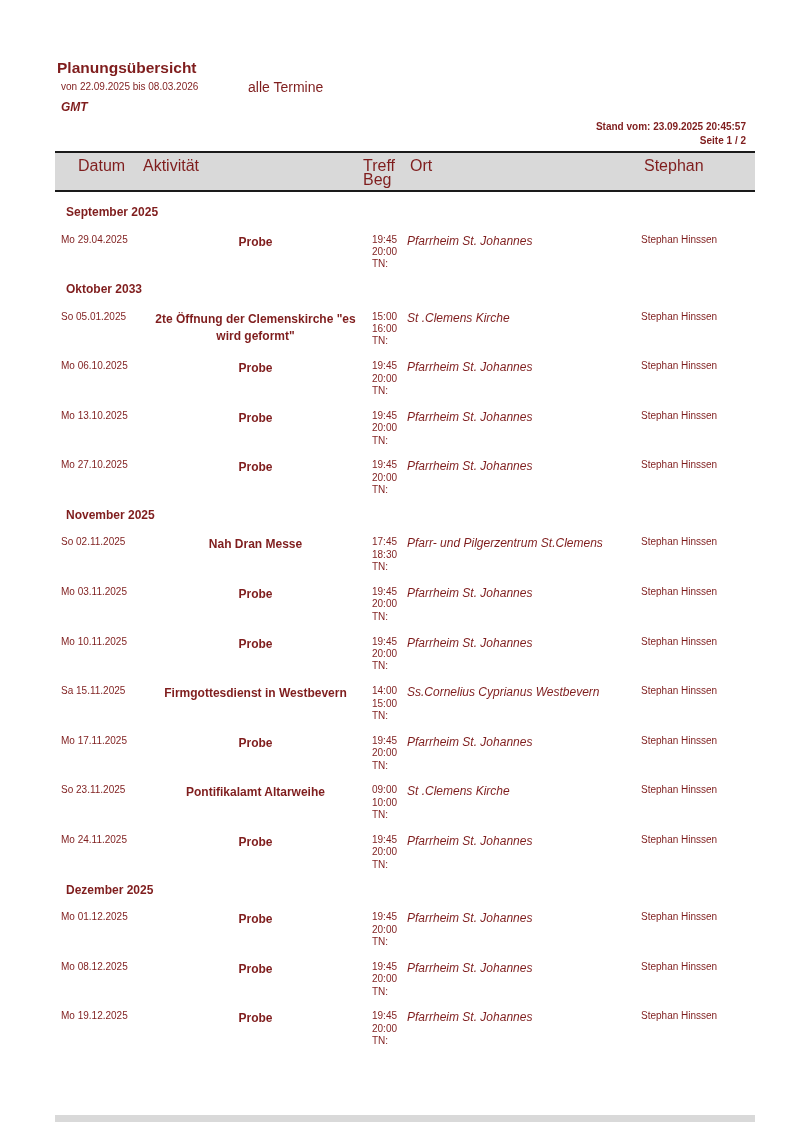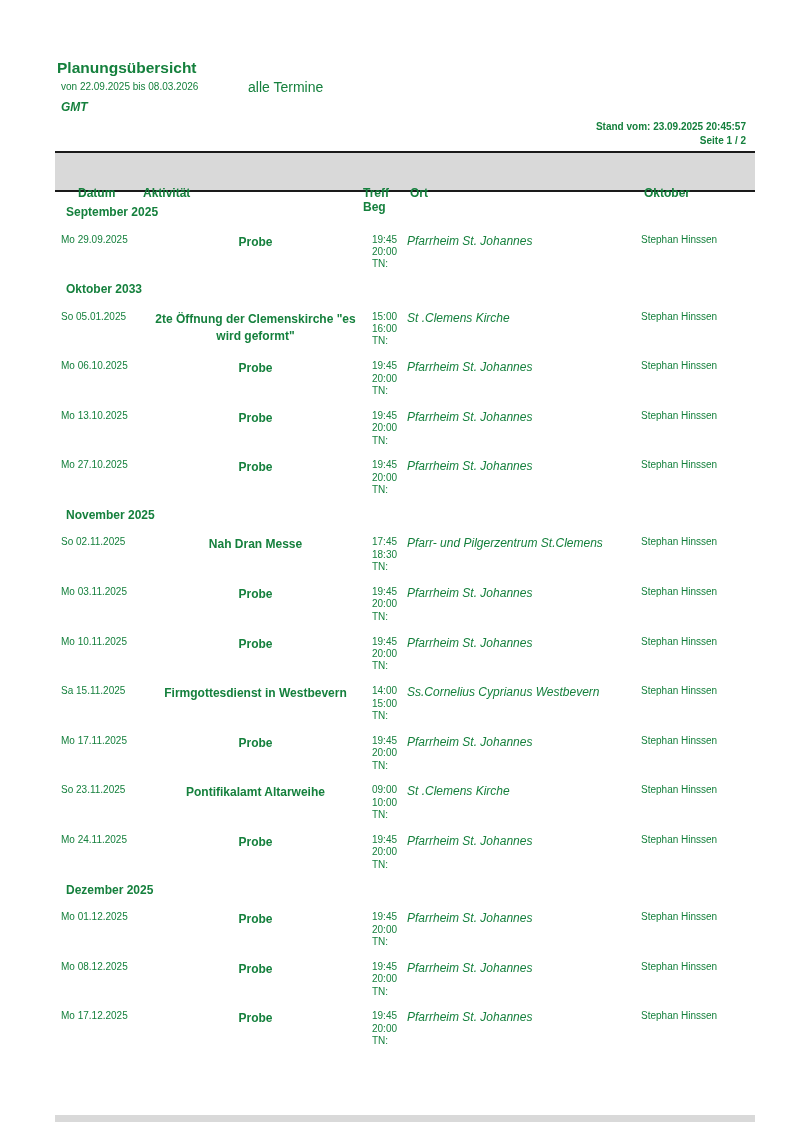--- a/index.html
+++ b/index.html
@@ -1,41 +1,41 @@
 <!DOCTYPE html>
 <html style="--band: #d9d9d9; --border: #1a1a1a;"><head>
 <meta charset="utf-8">
 <style>
   html,body { margin:0; padding:0; background:#ffffff; }
   .page {
     position:relative;
     width:793px; height:1122px;
     background:#fff;
     font-family:"Liberation Sans","DejaVu Sans",sans-serif;
-    color:#15803d;
+    color:#7f1d1d;
     overflow:hidden;
   }
   .doc-title {
     position:absolute; left:57px; top:59px;
     font-size:15.5px; font-weight:bold; line-height:17px;
   }
   .sub-line { position:absolute; left:61px; top:81px; font-size:10px; line-height:12px; }
   .filter-label { position:absolute; left:248px; top:81px; font-size:14px; line-height:12px; }
   .group-label { position:absolute; left:61px; top:100px; font-size:12px; font-weight:bold; font-style:italic; }
   .meta-block {
     position:absolute; right:47px; top:120px;
     text-align:right; font-size:10px; font-weight:bold; line-height:14px;
   }
   .table-head {
     position:absolute; left:55px; top:151px; width:700px; height:37px;
     background:var(--band,#d9d9d9);
     border-top:2px solid var(--border,#1a1a1a);
     border-bottom:2px solid var(--border,#1a1a1a);
   }
-  .table-head .col { position:absolute; top:6px; font-size:12px; font-weight:bold; line-height:13.5px;margin-top:28px; }
+  .table-head .col { position:absolute; top:6px; font-size:16px; font-weight:normal; line-height:13.5px; }
   .col-datum   { left:23px; }
   .col-akt     { left:88px; }
   .col-treff   { left:308px; }
   .col-ort     { left:355px; }
   .col-leitung { left:589px; }
   .table-body {
     position:absolute; left:55px; top:192px; width:700px;
   }
   .month-heading {
     height:27.5px; box-sizing:border-box;
@@ -75,28 +75,28 @@
   </div>
 
   <div class="table-head">
     <div class="col col-datum">Datum</div>
     <div class="col col-akt">Aktivität</div>
     <div class="col col-treff">
       <div>Treff</div>
       <div>Beg</div>
     </div>
     <div class="col col-ort">Ort</div>
-    <div class="col col-leitung">Oktober</div>
+    <div class="col col-leitung">Stephan</div>
   </div>
 
   <div class="table-body">
   <div class="month-heading">September 2025</div>
 
   <div class="event-row">
-    <div class="cell-date">Mo 29.09.2025</div>
+    <div class="cell-date">Mo 29.04.2025</div>
     <div class="cell-activity">Probe</div>
     <div class="cell-times">
           <div>19:45</div>
           <div>20:00</div>
           <div>TN:</div>
         </div>
     <div class="cell-ort">Pfarrheim St. Johannes</div>
     <div class="cell-leitung">Stephan Hinssen</div>
   </div>
 
@@ -256,21 +256,21 @@
     <div class="cell-times">
           <div>19:45</div>
           <div>20:00</div>
           <div>TN:</div>
         </div>
     <div class="cell-ort">Pfarrheim St. Johannes</div>
     <div class="cell-leitung">Stephan Hinssen</div>
   </div>
 
   <div class="event-row">
-    <div class="cell-date">Mo 17.12.2025</div>
+    <div class="cell-date">Mo 19.12.2025</div>
     <div class="cell-activity">Probe</div>
     <div class="cell-times">
           <div>19:45</div>
           <div>20:00</div>
           <div>TN:</div>
         </div>
     <div class="cell-ort">Pfarrheim St. Johannes</div>
     <div class="cell-leitung">Stephan Hinssen</div>
   </div>
 </div>

